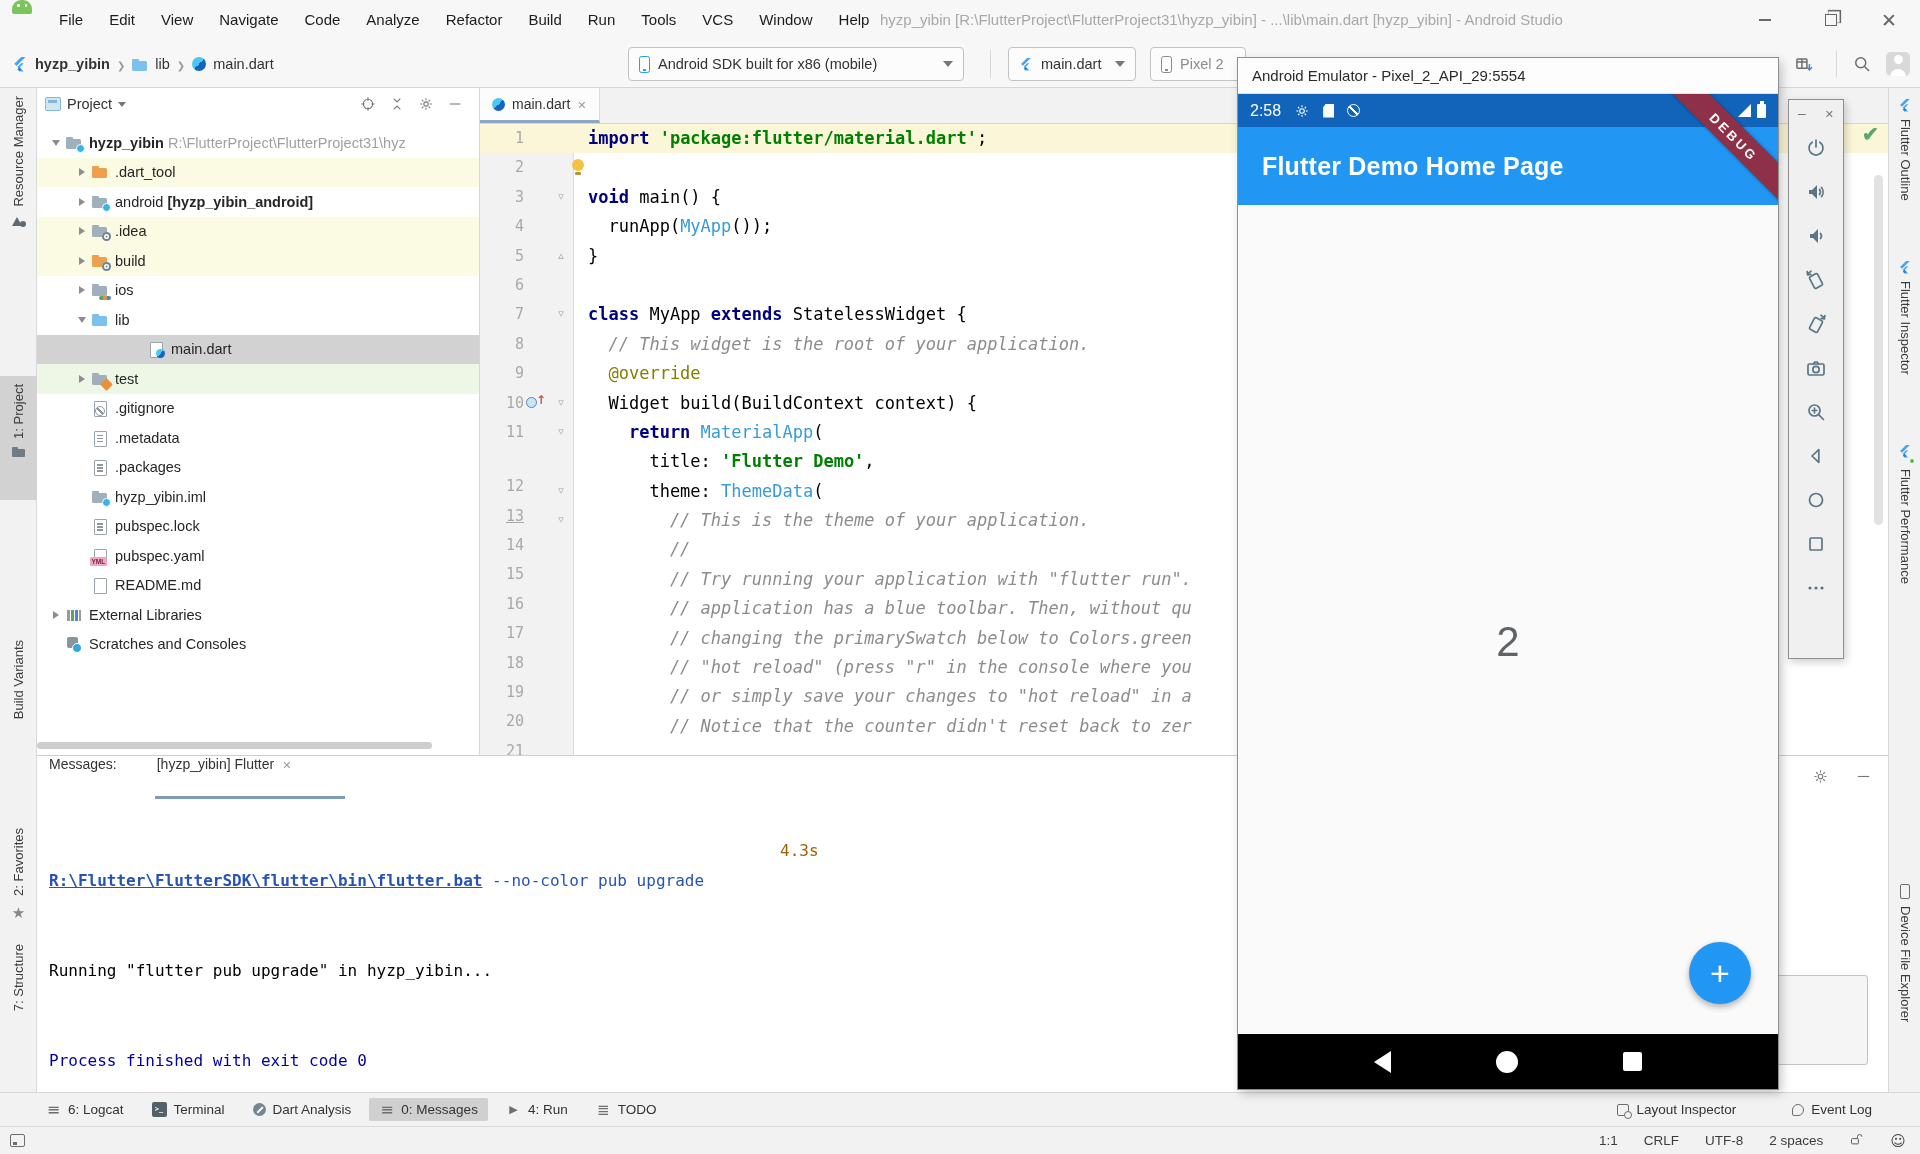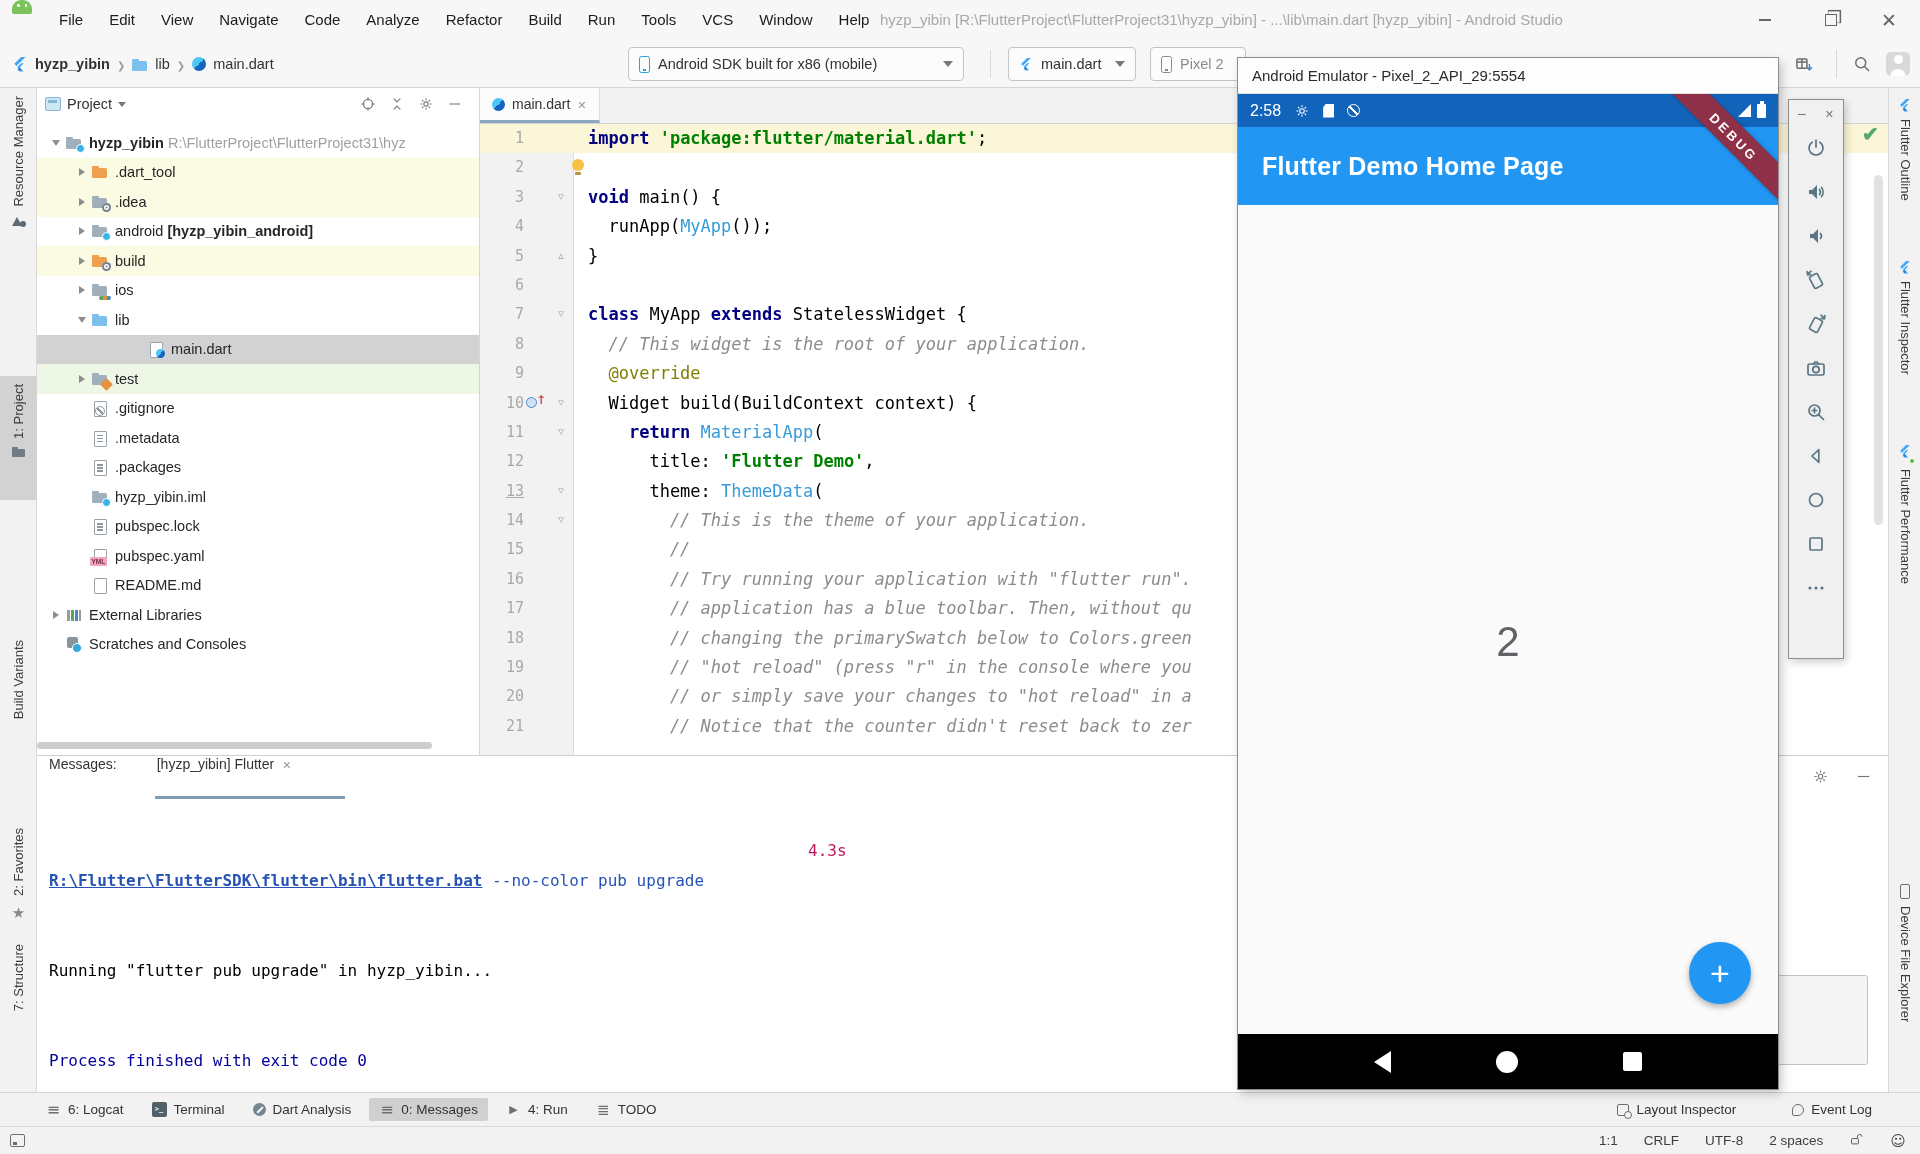--- a/index.html
+++ b/index.html
@@ -132,21 +132,21 @@
   #msg-header{height:42px;display:flex;align-items:flex-start;font-size:14px;color:#333}
   #msg-label{margin-left:12px}
   #msg-tab{margin-left:40px;display:flex;align-items:center;gap:8px}
   #msg-underline{position:absolute;left:118px;top:40px;width:190px;height:3px;background:#7f9cb5}
   #msg-icons{position:absolute;right:16px;top:12px;display:flex;gap:26px}
   #msg-icons svg{width:17px;height:17px;stroke:#777;stroke-width:1.6;fill:none}
   #console{position:absolute;left:12px;top:50px;font:16px/30px "DejaVu Sans Mono",monospace;color:#000;white-space:pre}
   .c-link{color:#2753b5;text-decoration:underline;font-weight:bold}
   .c-blue{color:#2753b5}
   .c-info{color:#00009b}
-  #c-time{position:absolute;left:759px;top:30px;color:#be185d}
+  #c-time{position:absolute;left:731px;top:30px;color:#a16207}
 
   
   #bottombar{position:absolute;left:0;top:1092px;width:1920px;height:34px;background:#f2f2f2;border-top:1px solid #d6d6d6;display:flex;align-items:center;font-size:13.5px;color:#333}
   #bb-left{display:flex;align-items:center;gap:8px;padding-left:36px}
   #bb-right{margin-left:auto;display:flex;align-items:center;gap:36px;padding-right:38px}
   .bbitem{display:flex;align-items:center;gap:7px;padding:4px 10px;border-radius:2px}
   .bbitem.sel{background:#d0d0d0}
   .bi{width:15px;height:15px;display:inline-flex;align-items:center;justify-content:center;color:#6e6e6e;position:relative}
   .bi-list::before{content:"≡";font-size:16px;font-family:"DejaVu Sans",sans-serif}
   .bi-terminal{background:#52606a;border-radius:2px}
@@ -343,36 +343,36 @@
         </span>
         <span class="tlabel b">hyzp_yibin</span>
         <span class="textra path"> R:\FlutterProject\FlutterProject31\hyz</span>
       </div>
       <div class="trow bg-y">
         <span class="tpad" style="width: 36px;"></span>
         <span class="tarrow closed"></span>
         <span class="fic folder-orange"></span>
         <span class="tlabel">.dart_tool</span>
       </div>
-      <div class="trow bg-y">
-        <span class="tpad" style="width: 36px;"></span>
-        <span class="tarrow closed"></span>
-        <span class="fic folder-idea">
-          <span class="bdg gear"></span>
-        </span>
-        <span class="tlabel">.idea</span>
-      </div>
       <div class="trow">
         <span class="tpad" style="width: 36px;"></span>
         <span class="tarrow closed"></span>
         <span class="fic folder-flutter">
           <span class="bdg flutter"></span>
         </span>
         <span class="tlabel">android</span>
         <span class="textra mod"> [hyzp_yibin_android]</span>
+      </div>
+      <div class="trow bg-y">
+        <span class="tpad" style="width: 36px;"></span>
+        <span class="tarrow closed"></span>
+        <span class="fic folder-idea">
+          <span class="bdg gear"></span>
+        </span>
+        <span class="tlabel">.idea</span>
       </div>
       <div class="trow bg-y">
         <span class="tpad" style="width: 36px;"></span>
         <span class="tarrow closed"></span>
         <span class="fic folder-build">
           <span class="bdg gear"></span>
         </span>
         <span class="tlabel">build</span>
       </div>
       <div class="trow">
@@ -479,21 +479,21 @@
         <div class="gnum" style="height: 29.4px;">2</div>
         <div class="gnum" style="height: 29.4px;">3</div>
         <div class="gnum" style="height: 29.4px;">4</div>
         <div class="gnum" style="height: 29.4px;">5</div>
         <div class="gnum" style="height: 29.4px;">6</div>
         <div class="gnum" style="height: 29.4px;">7</div>
         <div class="gnum" style="height: 29.4px;">8</div>
         <div class="gnum" style="height: 29.4px;">9</div>
         <div class="gnum" style="height: 29.4px;">10</div>
         <div class="gnum" style="height: 29.4px;">11</div>
-        <div class="gnum" style="height: 29.4px;">12</div>
+        <div class="gnum" style="height: 29.4px; margin-top: 25px;">12</div>
         <div class="gnum" style="height: 29.4px; text-decoration: underline;">13</div>
         <div class="gnum" style="height: 29.4px;">14</div>
         <div class="gnum" style="height: 29.4px;">15</div>
         <div class="gnum" style="height: 29.4px;">16</div>
         <div class="gnum" style="height: 29.4px;">17</div>
         <div class="gnum" style="height: 29.4px;">18</div>
         <div class="gnum" style="height: 29.4px;">19</div>
         <div class="gnum" style="height: 29.4px;">20</div>
         <div class="gnum" style="height: 29.4px;">21</div>
       </div>

